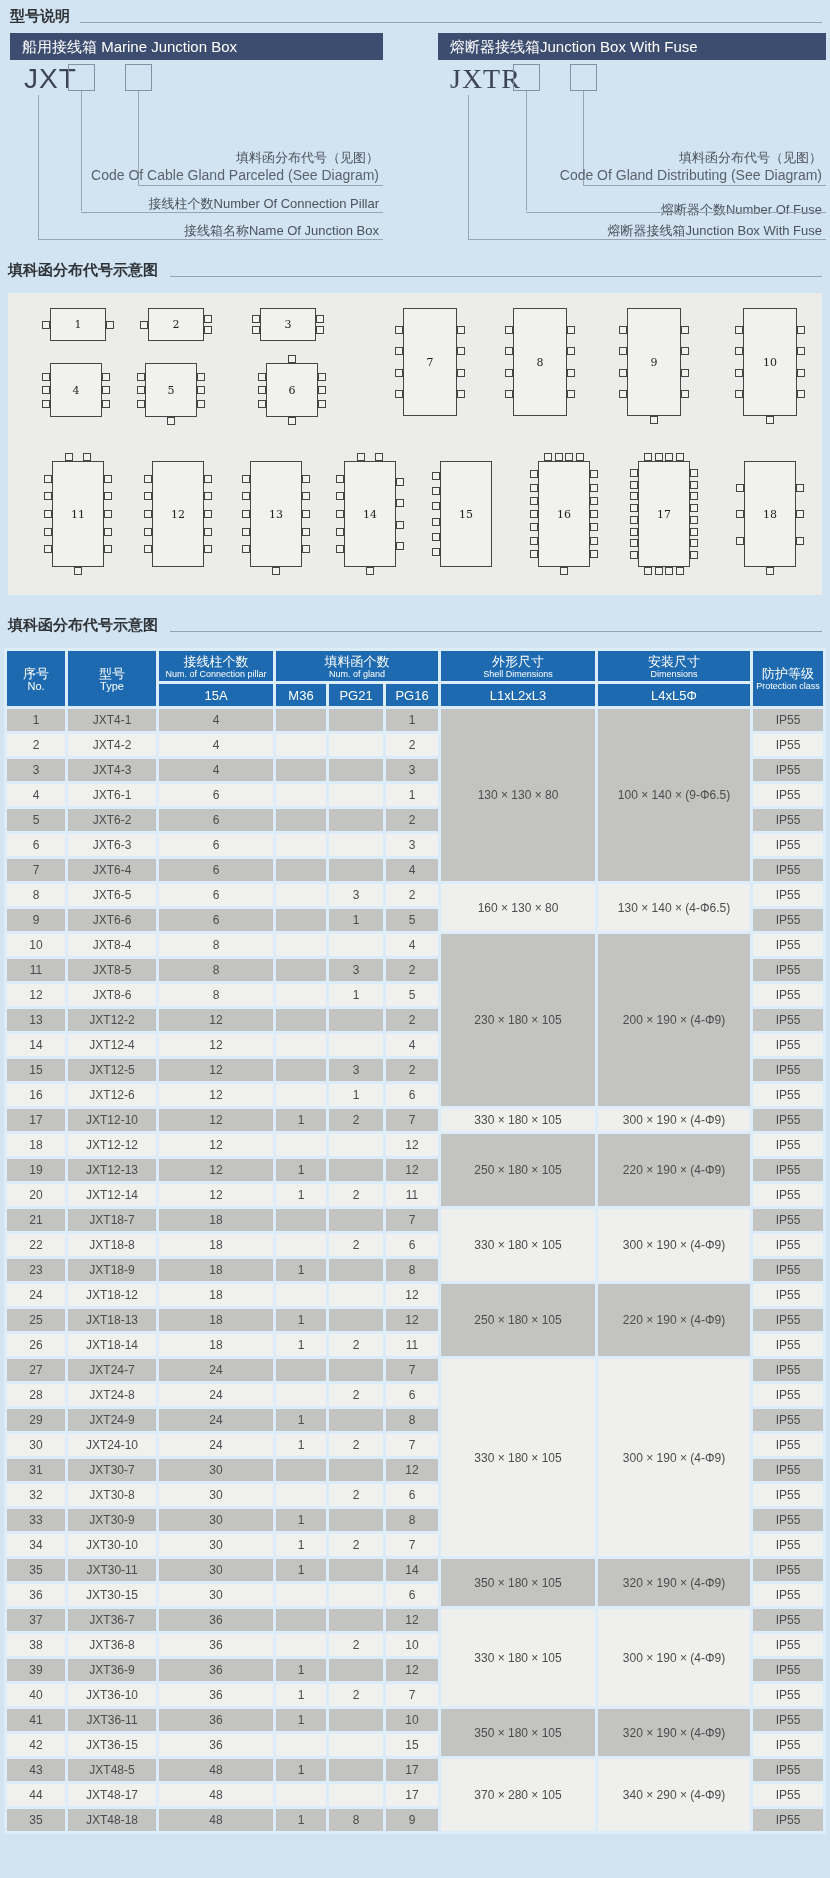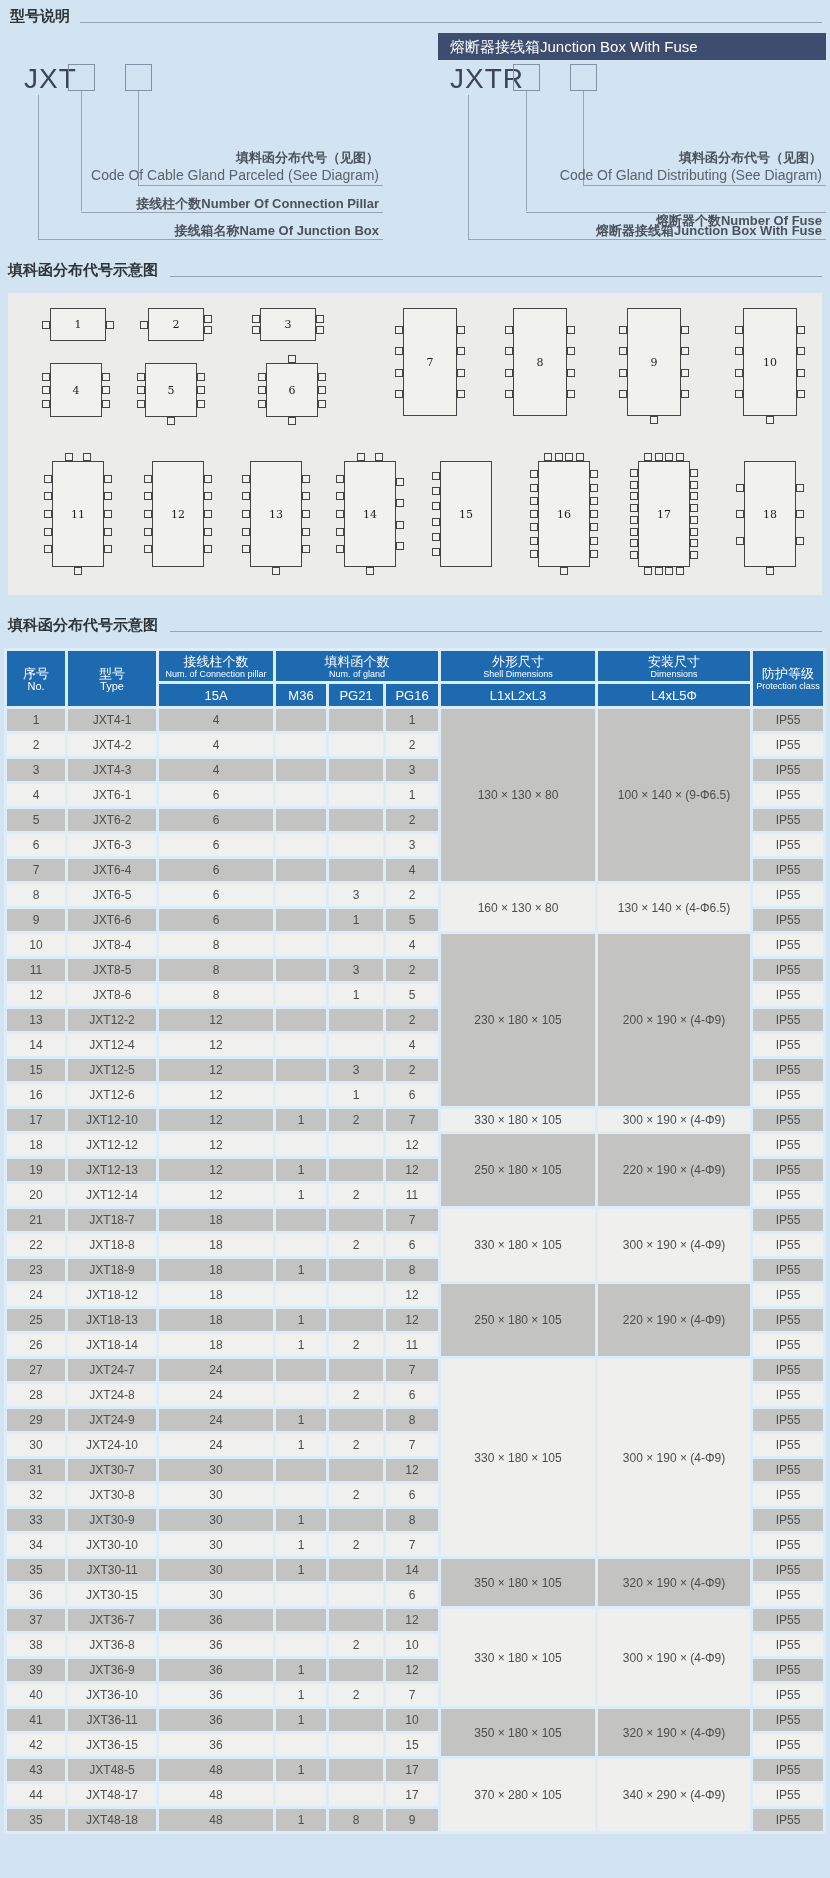--- a/index.html
+++ b/index.html
@@ -13,21 +13,21 @@
   .sec-line{ position:absolute; height:1px; background:#93a5b4; }
 
   .model-block{ position:absolute; top:33px; height:212px; }
   .banner{ position:absolute; left:0; top:0; right:0; height:27px; background:#3d4d6f; color:#ffffff;
            font-size:15px; line-height:27px; padding-left:12px; white-space:nowrap; }
   .prefix{ position:absolute; top:30px; font-size:28px; color:#3e4554; letter-spacing:1px; }
   .code-box{ position:absolute; top:31px; width:27px; height:27px; border:1px solid #8391a7; background:transparent; }
   .vline{ position:absolute; width:1px; background:#97a4b2; }
   .hline{ position:absolute; height:1px; background:#97a4b2; }
   .lbl{ position:absolute; right:4px; text-align:right; white-space:nowrap; }
-  .lbl-zh{ font-size:13px; color:#4b525c;font-weight:bold; }
+  .lbl-zh{ font-size:13px; color:#4b525c; }
   .lbl-en{ font-size:14px; color:#5a626c; }
 
   .gland-area{ position:absolute; left:8px; top:293px; width:814px; height:302px; background:#ececе9; background:#ececea; }
   .gbox{ position:absolute; border:1px solid #454545; background:#f1f1ee; display:flex; align-items:center; justify-content:center; }
   .gnum{ font-family:"DejaVu Serif",serif; font-size:11px; color:#1f1f1f; }
   .gtab{ position:absolute; border:1px solid #454545; background:#f1f1ee; }
 
   .spec-table{ position:absolute; left:4px; top:648px; border-collapse:separate; border-spacing:3px;
                table-layout:fixed; background:#dcecf8; }
   .spec-table th{ background:#1e6ab0; color:#fff; font-weight:normal; text-align:center; vertical-align:middle; padding:1px 0; }
@@ -42,51 +42,52 @@
   td.g-gray{ background:#c3c4c1; }
   td.g-light{ background:#eff0ed; }
 </style>
 </head>
 <body>
 
 <div class="sec-title" style="left:10px; top:7px;">型号说明</div>
 <div class="sec-line" style="left:80px; top:22px; width:742px;"></div>
 
 <div class="model-block" style="left:10px; width:373px;">
+  <div class="banner">船用接线箱 Marine Junction Box</div>
   <div class="prefix" style="left:14px;">JXT</div>
   <div class="code-box" style="left:58px;"></div>
   <div class="code-box" style="left:115px;"></div>
 
   <div class="vline" style="left:128px; top:58px; height:94px;"></div>
   <div class="lbl lbl-zh" style="top:116px;">填料函分布代号（见图）</div>
   <div class="lbl lbl-en" style="top:134px;">Code Of Cable Gland Parceled (See Diagram)</div>
   <div class="hline" style="left:128px; top:152px; right:0;"></div>
 
   <div class="vline" style="left:71px; top:58px; height:120px;"></div>
   <div class="lbl lbl-zh" style="top:162px;">接线柱个数Number Of Connection Pillar</div>
   <div class="hline" style="left:71px; top:179px; right:0;"></div>
 
   <div class="vline" style="left:28px; top:62px; height:144px;"></div>
   <div class="lbl lbl-zh" style="top:189px;">接线箱名称Name Of Junction Box</div>
   <div class="hline" style="left:28px; top:206px; right:0;"></div>
 </div>
 
 <div class="model-block" style="left:438px; width:388px;">
   <div class="banner">熔断器接线箱Junction Box With Fuse</div>
-  <div class="prefix" style="left:12px;">JXTR</div>
+  <div class="prefix" style="left:12px;font-family:Liberation Serif, serif;">JXTR</div>
   <div class="code-box" style="left:75px;"></div>
   <div class="code-box" style="left:132px;"></div>
 
   <div class="vline" style="left:145px; top:58px; height:94px;"></div>
   <div class="lbl lbl-zh" style="top:116px;">填料函分布代号（见图）</div>
   <div class="lbl lbl-en" style="top:134px;">Code Of Gland Distributing (See Diagram)</div>
   <div class="hline" style="left:145px; top:152px; right:0;"></div>
 
   <div class="vline" style="left:88px; top:58px; height:120px;"></div>
-  <div class="lbl lbl-zh" style="top:179px;">熔断器个数Number Of Fuse</div>
+  <div class="lbl lbl-zh" style="top:168px;">熔断器个数Number Of Fuse</div>
   <div class="hline" style="left:88px; top:179px; right:0;"></div>
 
   <div class="vline" style="left:30px; top:62px; height:144px;"></div>
   <div class="lbl lbl-zh" style="top:189px;">熔断器接线箱Junction Box With Fuse</div>
   <div class="hline" style="left:30px; top:206px; right:0;"></div>
 </div>
 
 <div class="sec-title" style="left:8px; top:261px;">填科函分布代号示意图</div>
 <div class="sec-line" style="left:170px; top:276px; width:652px;"></div>
 

